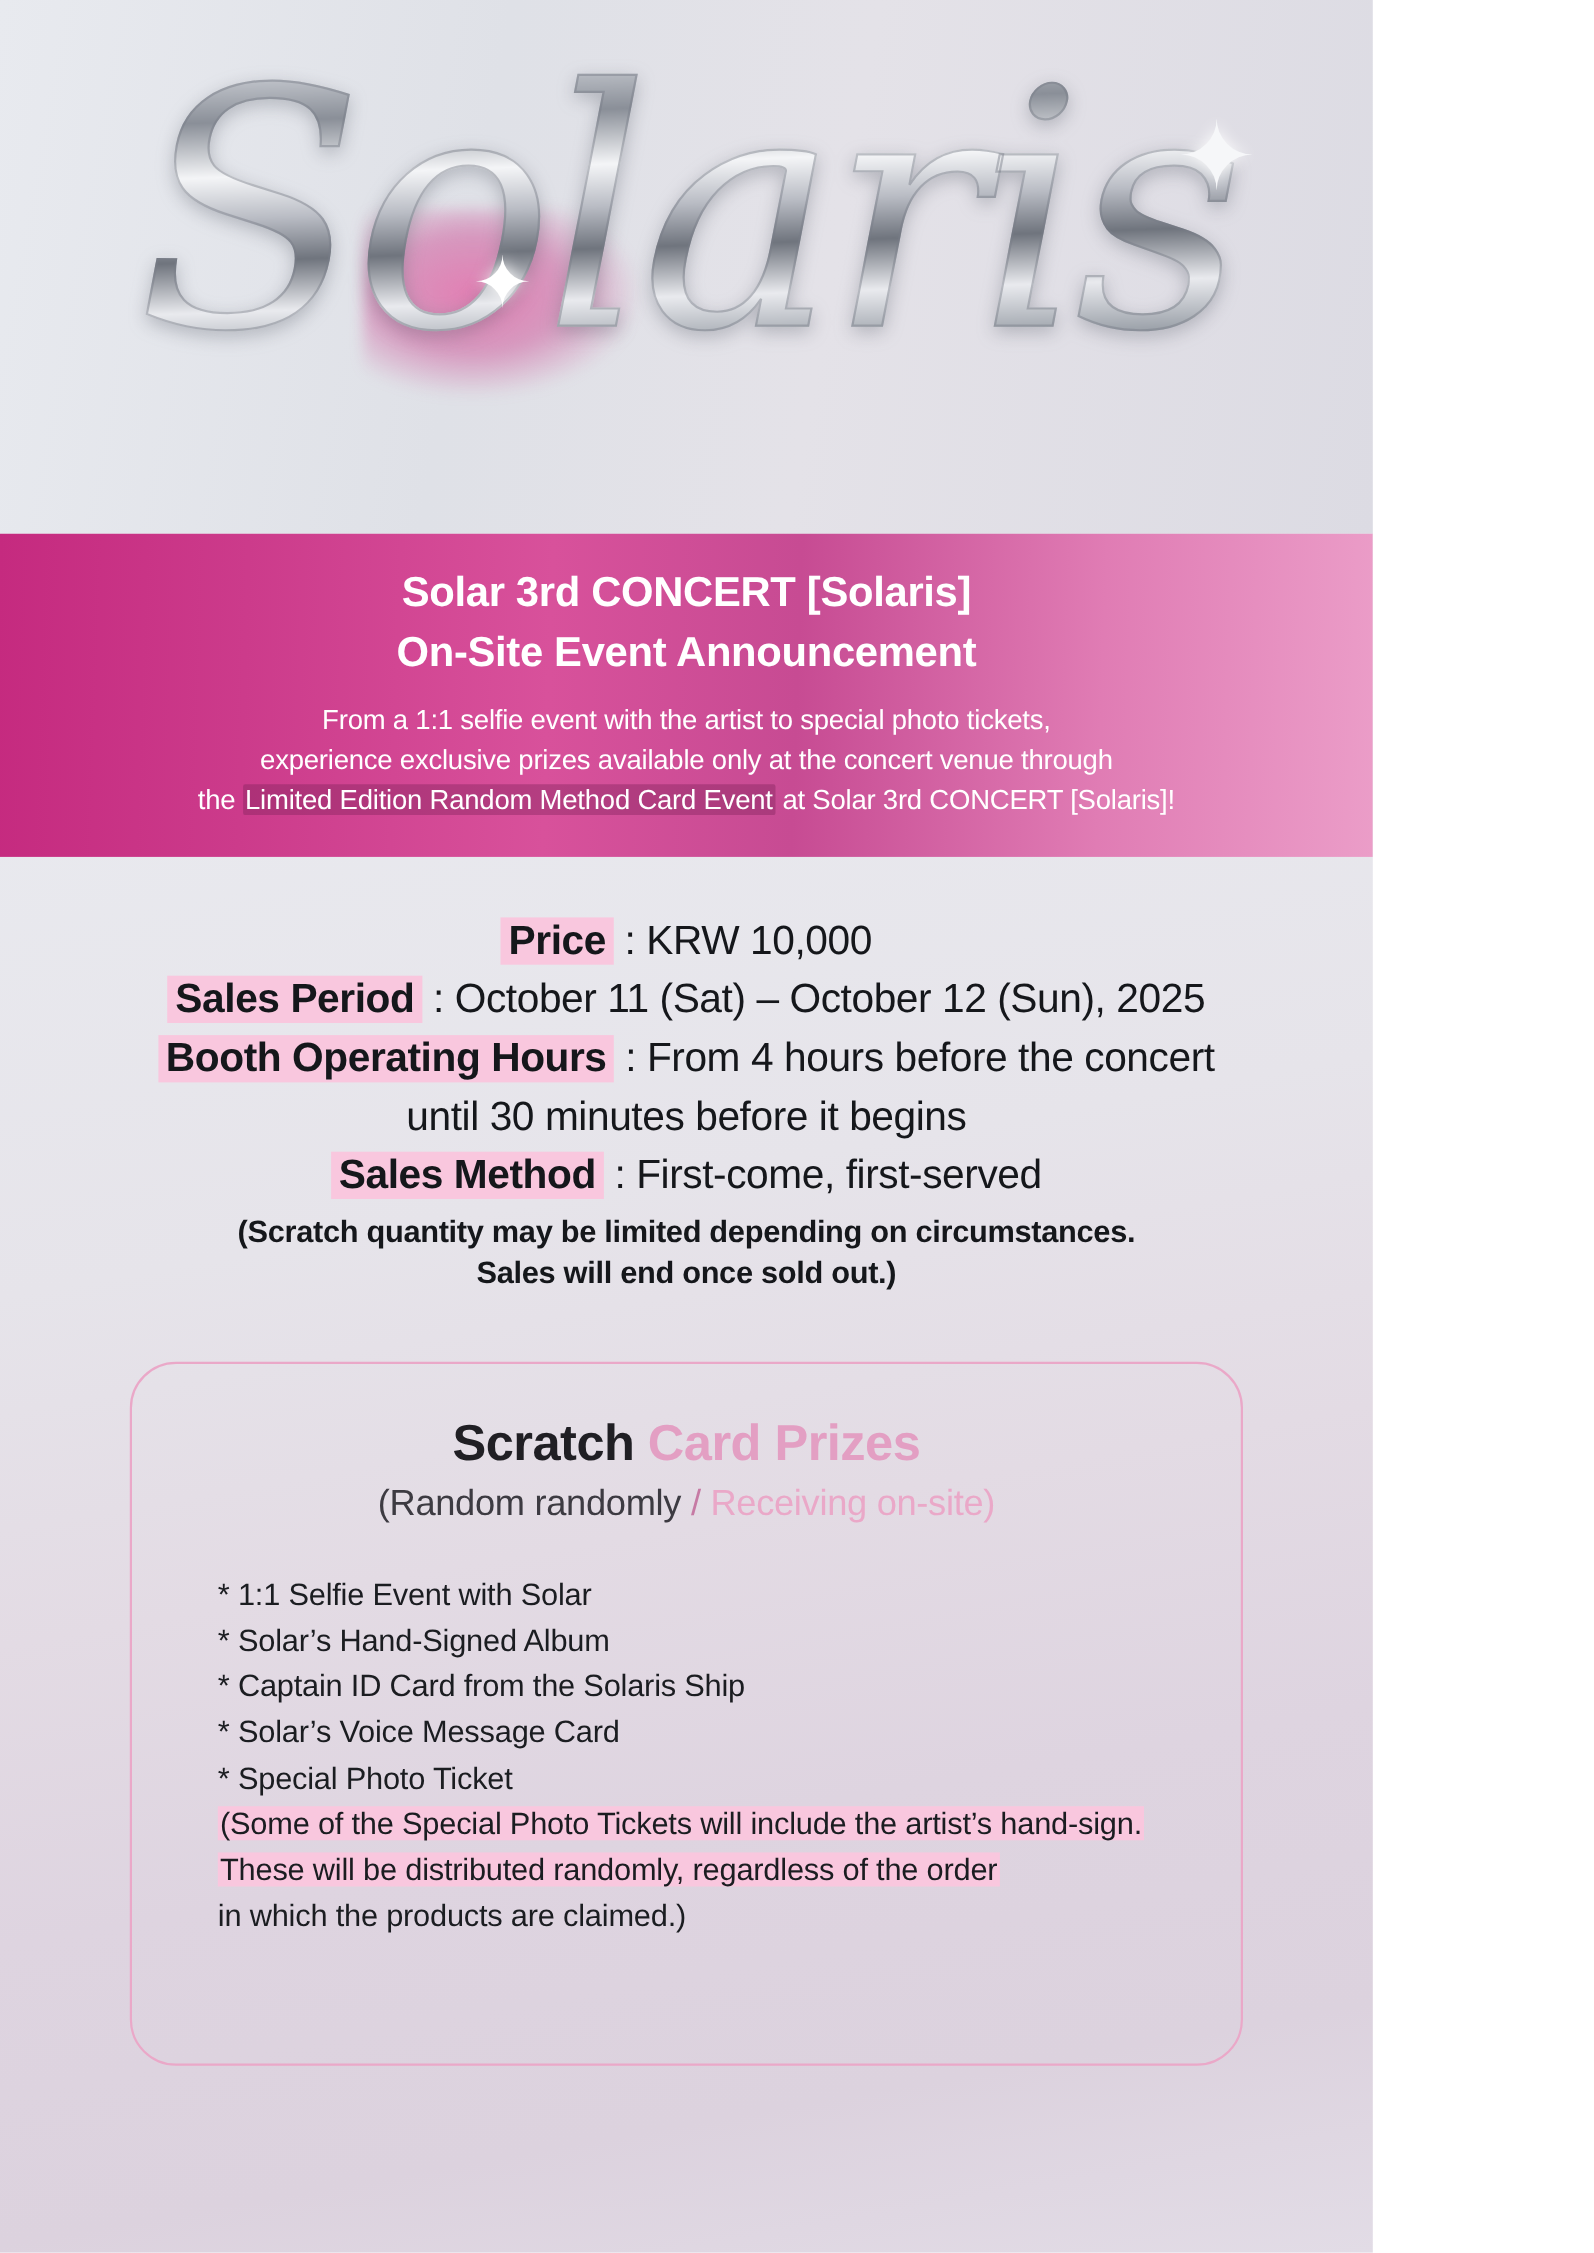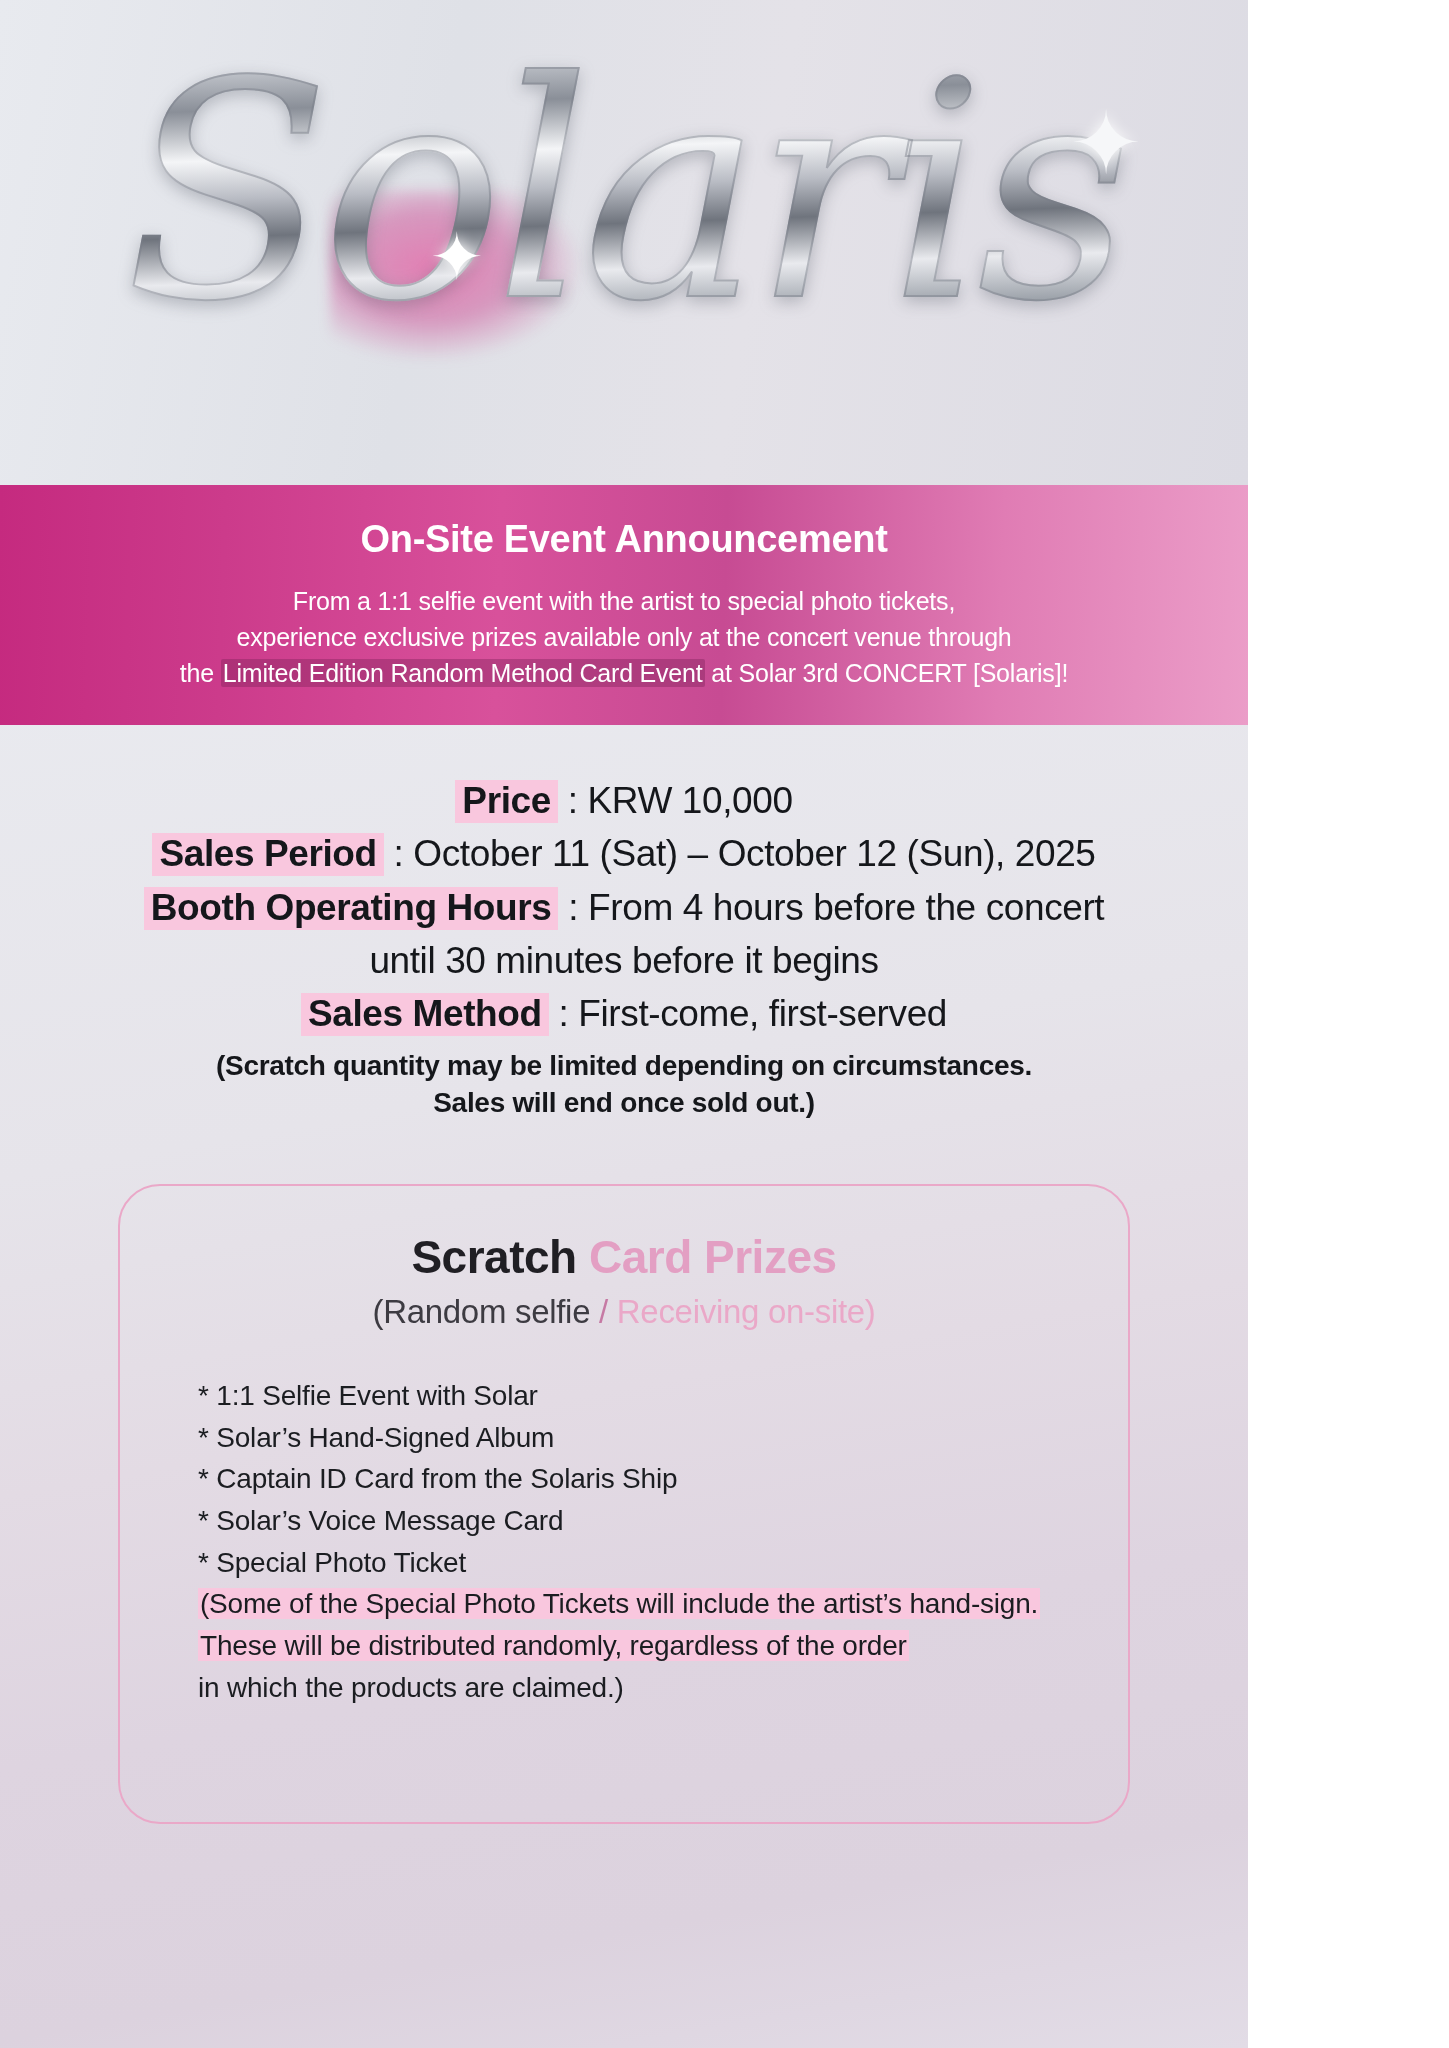--- a/index.html
+++ b/index.html
@@ -169,20 +169,21 @@
     <div class="logo-blob"></div>
     <div class="logo-wrap">
       <span class="logo-text">Solaris</span>
     </div>
     <span class="logo-sparkle sparkle-1">✦</span>
     <span class="logo-sparkle sparkle-2">✦</span>
   </div>
 
   <div class="pink-band">
     <div class="pink-title">
+      <div>Solar 3rd CONCERT [Solaris]</div>
       <div>On-Site Event Announcement</div>
     </div>
     <div class="pink-sub">
       <div>From a 1:1 selfie event with the artist to special photo tickets,</div>
       <div>experience exclusive prizes available only at the concert venue through</div>
       <div>
         <span>the </span><span class="hl-dark">Limited Edition Random Method Card Event</span><span> at Solar 3rd CONCERT [Solaris]!</span>
       </div>
     </div>
   </div>
@@ -203,21 +204,21 @@
     </div>
     <div class="info-note">(Scratch quantity may be limited depending on circumstances.</div>
     <div class="info-note" style="margin-top:0">Sales will end once sold out.)</div>
   </div>
 
   <div class="prize-box">
     <div class="prize-title">
       <span class="dark">Scratch </span><span class="pink">Card Prizes</span>
     </div>
     <div class="prize-sub">
-      <span class="s1">(Random selfie </span><span class="s2">/ </span><span class="s3">Receiving on-site)</span>
+      <span class="s1">(Random randomly </span><span class="s2">/ </span><span class="s3">Receiving on-site)</span>
     </div>
 
     <div class="prize-list">
       <div>* 1:1 Selfie Event with Solar</div>
       <div>* Solar’s Hand-Signed Album</div>
       <div>* Captain ID Card from the Solaris Ship</div>
       <div>* Solar’s Voice Message Card</div>
       <div>* Special Photo Ticket</div>
       <div><span class="note-hl">(Some of the Special Photo Tickets will include the artist’s hand-sign.</span></div>
       <div><span class="note-hl">These will be distributed randomly, regardless of the order</span></div>

